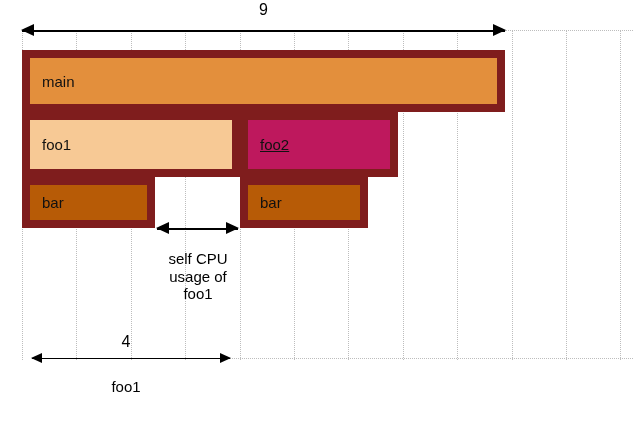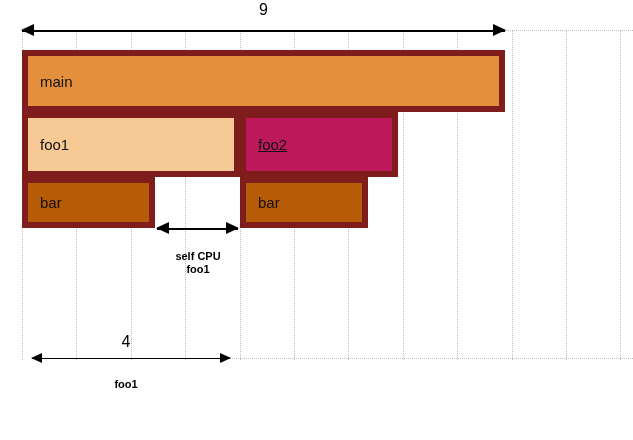--- a/index.html
+++ b/index.html
@@ -25,21 +25,21 @@
   }
   .hdot {
     position: absolute;
     height: 0;
     border-top: 1px dotted #bdbdbd;
   }
   
   .frame {
     position: absolute;
     box-sizing: border-box;
-    border: 6px solid #7f1d1d;
+    border: 8px solid #7f1d1d;
     display: flex;
     align-items: center;
     color: #111111;
     font-size: 15px;
     line-height: 1;
   }
   .frame .flabel {
     padding-left: 12px;
     white-space: nowrap;
   }
@@ -84,24 +84,23 @@
     position: absolute;
     text-align: center;
     font-size: 16px;
     color: #000000;
     line-height: 1.05;
     white-space: nowrap;
   }
   .caption {
     position: absolute;
     text-align: center;
-    font-size: 11px;
+    font-size: 15px;
     color: #000000;
     line-height: 1.18;
-    font-weight: bold;
   }
 </style>
 </head>
 <body>
 
 <div id="stage">
 
   <div class="vgrid" style="left:22px;"></div>
   <div class="vgrid" style="left:76px;"></div>
   <div class="vgrid" style="left:131px;"></div>
@@ -143,20 +142,21 @@
     <span class="flabel">bar</span>
   </div>
 
   <div class="marrow" style="left:157px; width:81px; top:228px;">
     <div class="shaft"></div>
     <div class="head left"></div>
     <div class="head right"></div>
   </div>
   <div class="caption" style="left:122px; width:152px; top:250px;">
     <div>self CPU</div>
+    <div>usage of</div>
     <div>foo1</div>
   </div>
 
   <div class="vlabel" style="left:22px; width:208px; top:334px;">4</div>
   <div class="marrow thin" style="left:32px; width:198px; top:358px;">
     <div class="shaft"></div>
     <div class="head left"></div>
     <div class="head right"></div>
   </div>
   <div class="caption" style="left:22px; width:208px; top:378px;">

